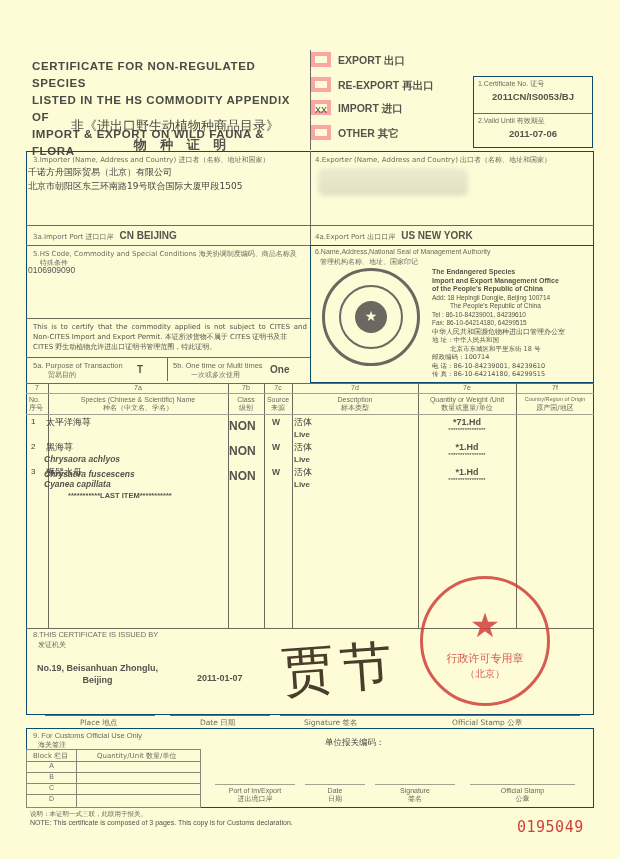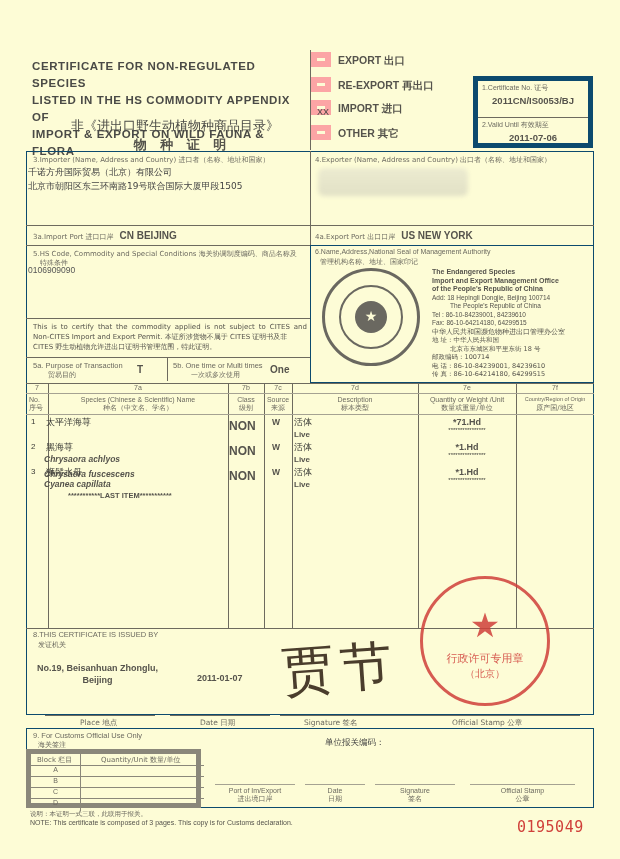--- a/index.html
+++ b/index.html
@@ -1,23 +1,23 @@
 <!DOCTYPE html>
 <html><head>
 <meta charset="utf-8">
 <style>
   html,body{margin:0;padding:0;}
   body{width:620px;height:859px;background:#fdfcd6;font-family:"Liberation Sans",sans-serif;color:#3a3a36;position:relative;overflow:hidden;}
   .abs{position:absolute;}
-  .bx{position:absolute;border:5px solid #0c4a6e;box-sizing:border-box;}
+  .bx{position:absolute;border:1px solid #0c4a6e;box-sizing:border-box;}
   .hd{font-weight:bold;color:#4a4a46;letter-spacing:0.6px;}
   .lbl{font-size:7px;color:#6c6a60;}
   .cn{font-family:"DejaVu Sans",sans-serif;}
   .big{font-weight:bold;color:#55534c;}
-  .chk{position:absolute;width:20px;height:15px;border:6px solid #fca5a5;box-sizing:border-box;font-size:9px;line-height:13px;color:#444;}
+  .chk{position:absolute;width:20px;height:15px;border:4px solid #fca5a5;box-sizing:border-box;font-size:9px;line-height:13px;color:#444;}
   .hl{position:absolute;height:0;border-top:1px solid #6d6a5e;}
   .vl{position:absolute;width:0;border-left:1px solid #6d6a5e;}
   .ctr{text-align:center;}
   .red{color:#d0403a;}
   .stamp{position:absolute;border-radius:50%;}
 </style>
 </head>
 <body>
 
 <div class="abs hd" style="left:32px;top:58px;font-size:11.5px;line-height:17px;width:275px;">

